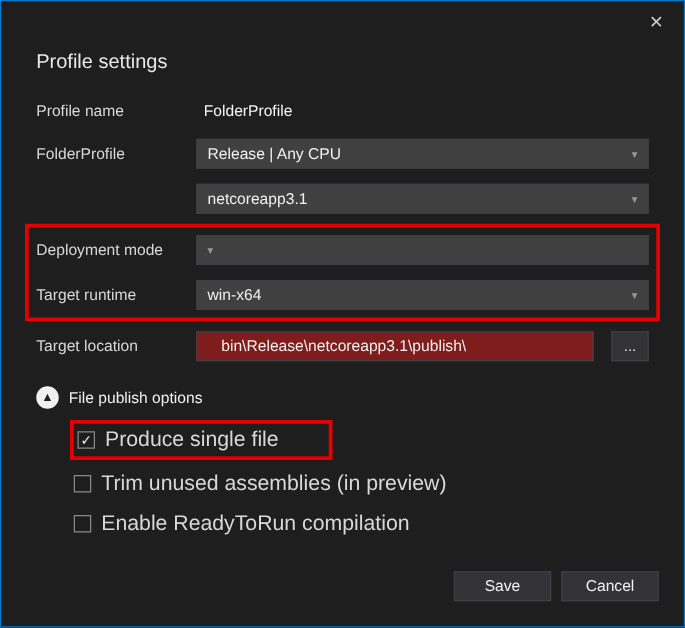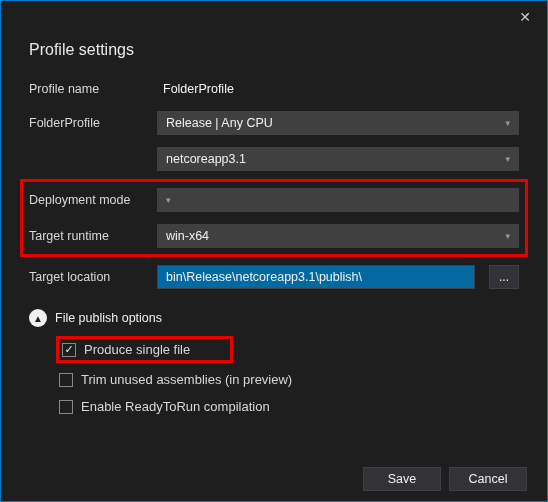--- a/index.html
+++ b/index.html
@@ -49,26 +49,26 @@
     justify-content: space-between;
     padding: 0 8px;
     color: #f0f0f0;
     cursor: pointer;
   }
   .dropdown .chev {
     font-size: 9px;
     color: #999;
   }
   .textbox {
-    background: #0369a1;
-    border: 1px solid #3f3f46;
-    height: 24px;
-    display: flex;
-    align-items: center;
-    padding: 0 8px;
+    background: #7f1d1d;
+    border: 1px solid #3f3f46;
+    height: 24px;
+    display: flex;
+    align-items: center;
+    padding: 0 19px;
     color: #f0f0f0;
   }
   .row-span2 { grid-column: 2 / span 2; }
   .browse-btn {
     background: #333337;
     border: 1px solid #3f3f46;
     height: 24px;
     width: 30px;
     color: #f0f0f0;
     text-align: center;
@@ -105,21 +105,21 @@
     align-items: center;
     justify-content: center;
     font-size: 10px;
   }
   .checkbox-row {
     grid-column: 1 / span 3;
     display: flex;
     align-items: center;
     gap: 8px;
     padding-left: 30px;
-    font-size: 13px;
+    font-size: 17px;
     color: #d8d8d8;
   }
   .checkbox {
     width: 14px; height: 14px;
     border: 1px solid #888;
     display: flex;
     align-items: center;
     justify-content: center;
     font-size: 11px;
     color: #f0f0f0;
@@ -129,21 +129,21 @@
   .hl-single {
     border: 3px solid #e60000;
     padding: 3px 40px 3px 3px;
     margin: -3px;
     display: inline-flex;
     align-items: center;
     gap: 8px;
   }
   .footer {
     position: absolute;
-    bottom: 10px;
+    bottom: 20px;
     right: 20px;
     display: flex;
     gap: 8px;
   }
   .btn {
     background: #333337;
     border: 1px solid #3f3f46;
     color: #f0f0f0;
     width: 78px;
     height: 24px;

